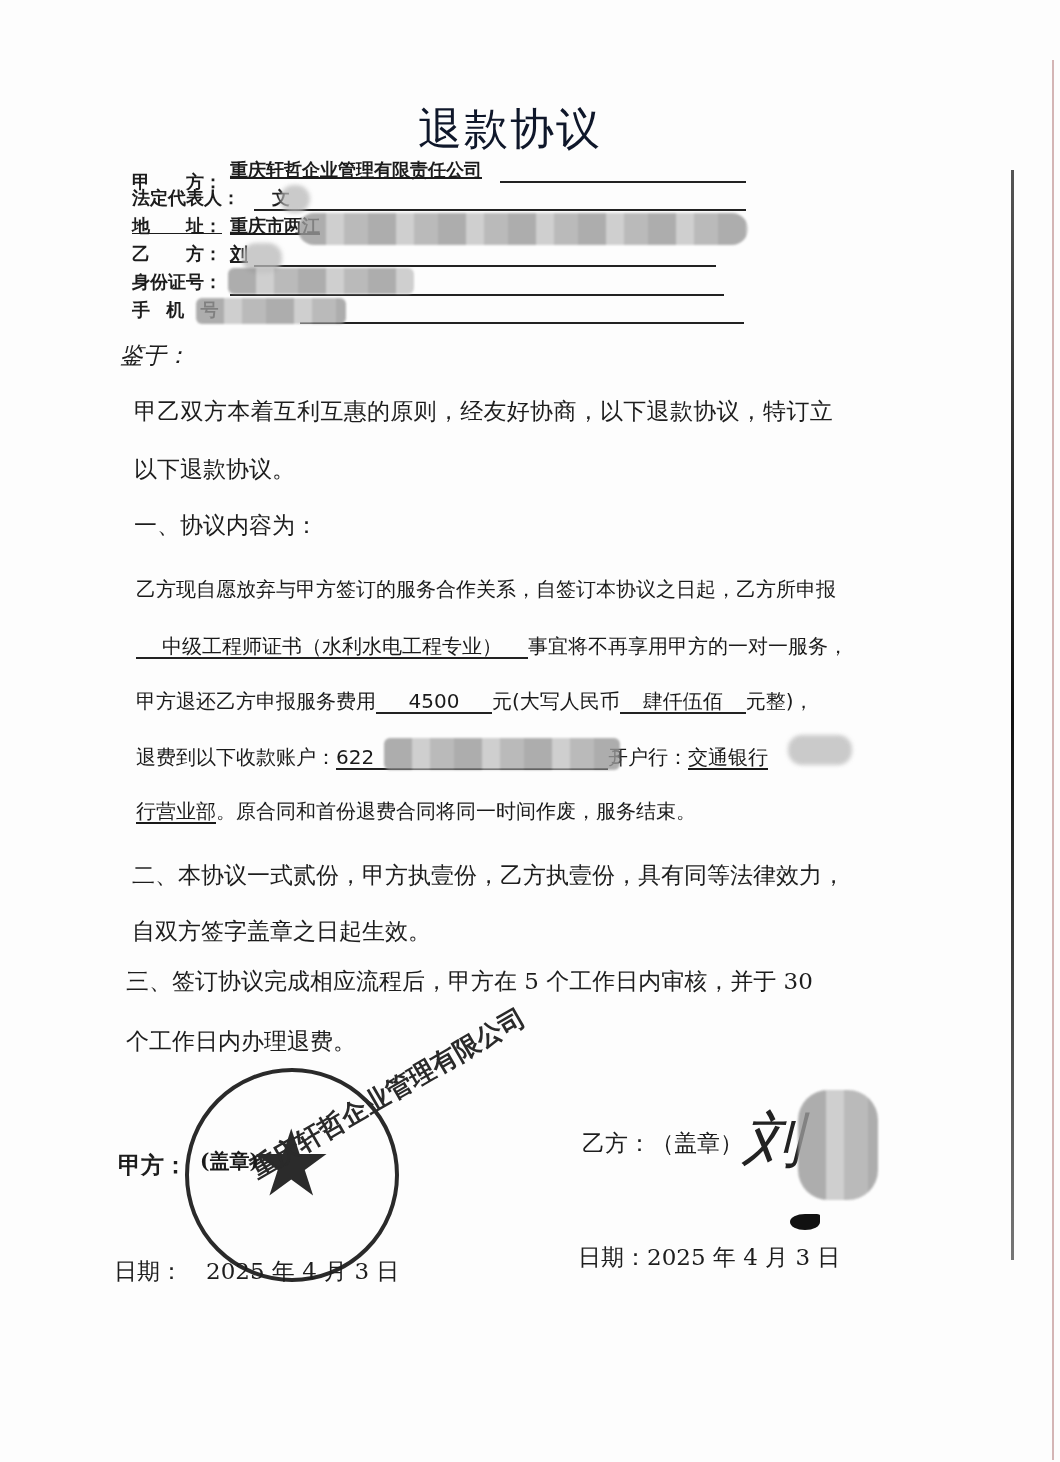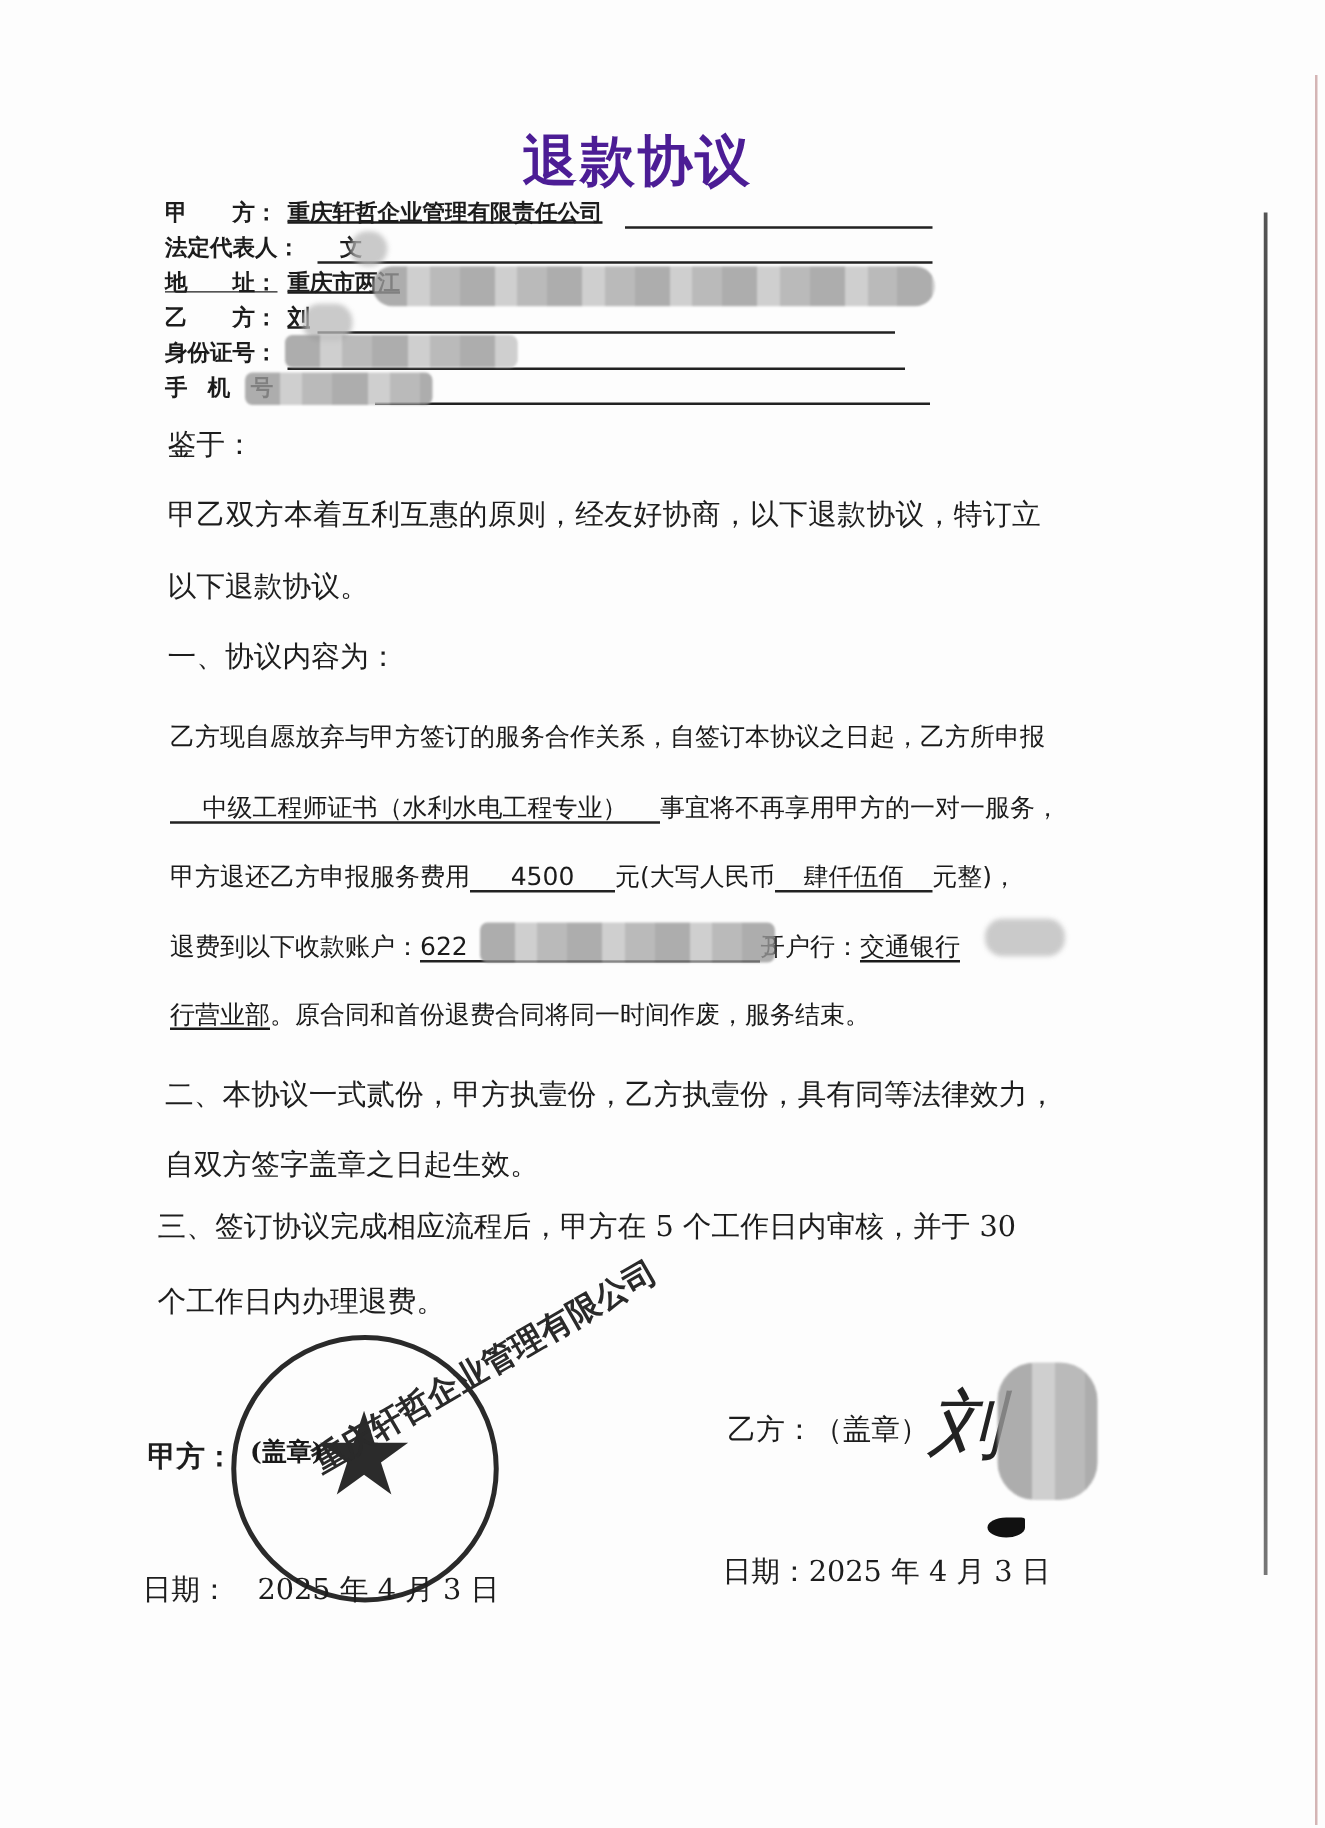--- a/index.html
+++ b/index.html
@@ -3,21 +3,21 @@
   <meta charset="utf-8">
   <style>
     html, body { margin: 0; padding: 0; }
     body {
       width: 1060px; height: 1462px; position: relative; overflow: hidden;
       background: #fdfdfd;
       font-family: "DejaVu Serif", "Liberation Serif", serif;
       color: #1a1a1a;
     }
     .abs { position: absolute; white-space: nowrap; }
-    .title { left: 418px; top: 100px; font-size: 44px; font-weight: bold; letter-spacing: 2px; font-family: "DejaVu Sans", sans-serif; color: #4c1d95; }
+    .title { left: 418px; top: 100px; font-size: 44px; font-weight: normal; letter-spacing: 2px; font-family: "DejaVu Sans", sans-serif; color: #0f172a; }
     .hdr { font-size: 18px; font-weight: bold; color: #1c1c1c; }
     .hdr-label { left: 132px; }
     .uline { border-bottom: 2px solid #222; height: 0; }
     .hval { text-decoration: underline; text-decoration-thickness: 2px; }
     .blur { background: #b9b9b9; opacity: 0.75; border-radius: 14px; filter: blur(2px); }
     .blurblock { background: repeating-linear-gradient(90deg, #9a9a9a 0 28px, #c4c4c4 28px 46px, #aaaaaa 46px 70px); opacity: 0.8; border-radius: 6px; filter: blur(1px); }
     .body-text { font-size: 23px; color: #1d1d1d; font-family: "DejaVu Sans", sans-serif; }
     .body-serif { font-size: 23px; color: #1d1d1d; }
     .sans { font-family: "DejaVu Sans", sans-serif; font-size: 20px; color: #1a1a1a; }
     .u { text-decoration: underline; text-decoration-thickness: 2px; text-underline-offset: 4px; }
@@ -31,21 +31,21 @@
     .edge2 { left: 1052px; top: 60px; width: 2px; height: 1400px; background: #c9a3a3; opacity: 0.8; }
   </style>
 </head>
 <body>
 
 <div class="abs edge1"></div>
 <div class="abs edge2"></div>
 
 <div class="abs title">退款协议</div>
 
-<div class="abs hdr hdr-label" style="top:158px;">甲　　方：</div>
+<div class="abs hdr hdr-label" style="top:170px;">甲　　方：</div>
 <div class="abs hdr hval" style="left:230px;top:158px;">重庆轩哲企业管理有限责任公司</div>
 <div class="abs uline" style="left:500px;top:181px;width:246px;"></div>
 
 <div class="abs hdr hdr-label" style="top:186px;">法定代表人：</div>
 <div class="abs hdr" style="left:272px;top:186px;">文</div>
 <div class="abs uline" style="left:254px;top:209px;width:492px;"></div>
 <div class="abs blur" style="left:280px;top:185px;width:30px;height:28px;"></div>
 
 <div class="abs hdr hdr-label" style="top:214px;text-decoration:underline;">地　　址：</div>
 <div class="abs hdr hval" style="left:230px;top:214px;">重庆市两江</div>
@@ -57,21 +57,21 @@
 <div class="abs blur" style="left:242px;top:243px;width:40px;height:30px;"></div>
 
 <div class="abs hdr hdr-label" style="top:270px;">身份证号：</div>
 <div class="abs uline" style="left:230px;top:294px;width:494px;"></div>
 <div class="abs blurblock" style="left:228px;top:268px;width:186px;height:26px;"></div>
 
 <div class="abs hdr hdr-label" style="top:298px;letter-spacing:5px;">手 机 号</div>
 <div class="abs uline" style="left:300px;top:322px;width:444px;"></div>
 <div class="abs blurblock" style="left:196px;top:298px;width:150px;height:26px;"></div>
 
-<div class="abs body-text" style="left:134px;top:340px;">鉴于：</div>
+<div class="abs body-text" style="left:120px;top:340px;font-style:italic;">鉴于：</div>
 <div class="abs body-text" style="left:134px;top:396px;letter-spacing:0.3px;">甲乙双方本着互利互惠的原则，经友好协商，以下退款协议，特订立</div>
 <div class="abs body-text" style="left:134px;top:454px;">以下退款协议。</div>
 <div class="abs body-text" style="left:134px;top:510px;">一、协议内容为：</div>
 
 <div class="abs sans" style="left:136px;top:576px;">乙方现自愿放弃与甲方签订的服务合作关系，自签订本协议之日起，乙方所申报</div>
 
 <div class="abs sans" style="left:136px;top:633px;">
   <span class="fill" style="width:392px;">中级工程师证书（水利水电工程专业）</span><span>事宜将不再享用甲方的一对一服务，</span>
 </div>
 

